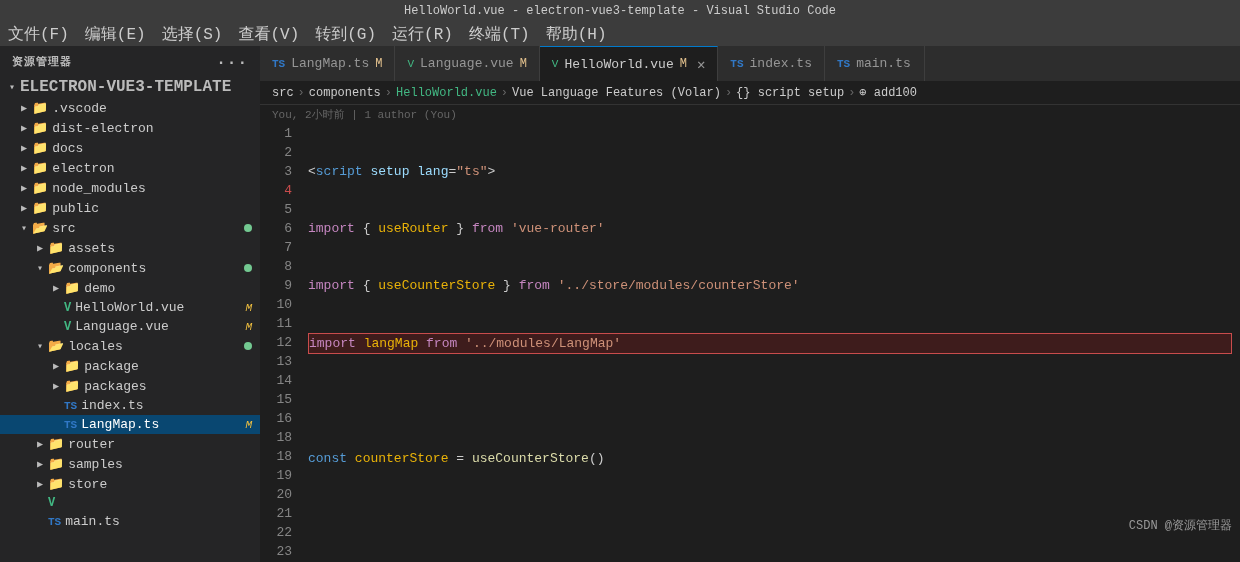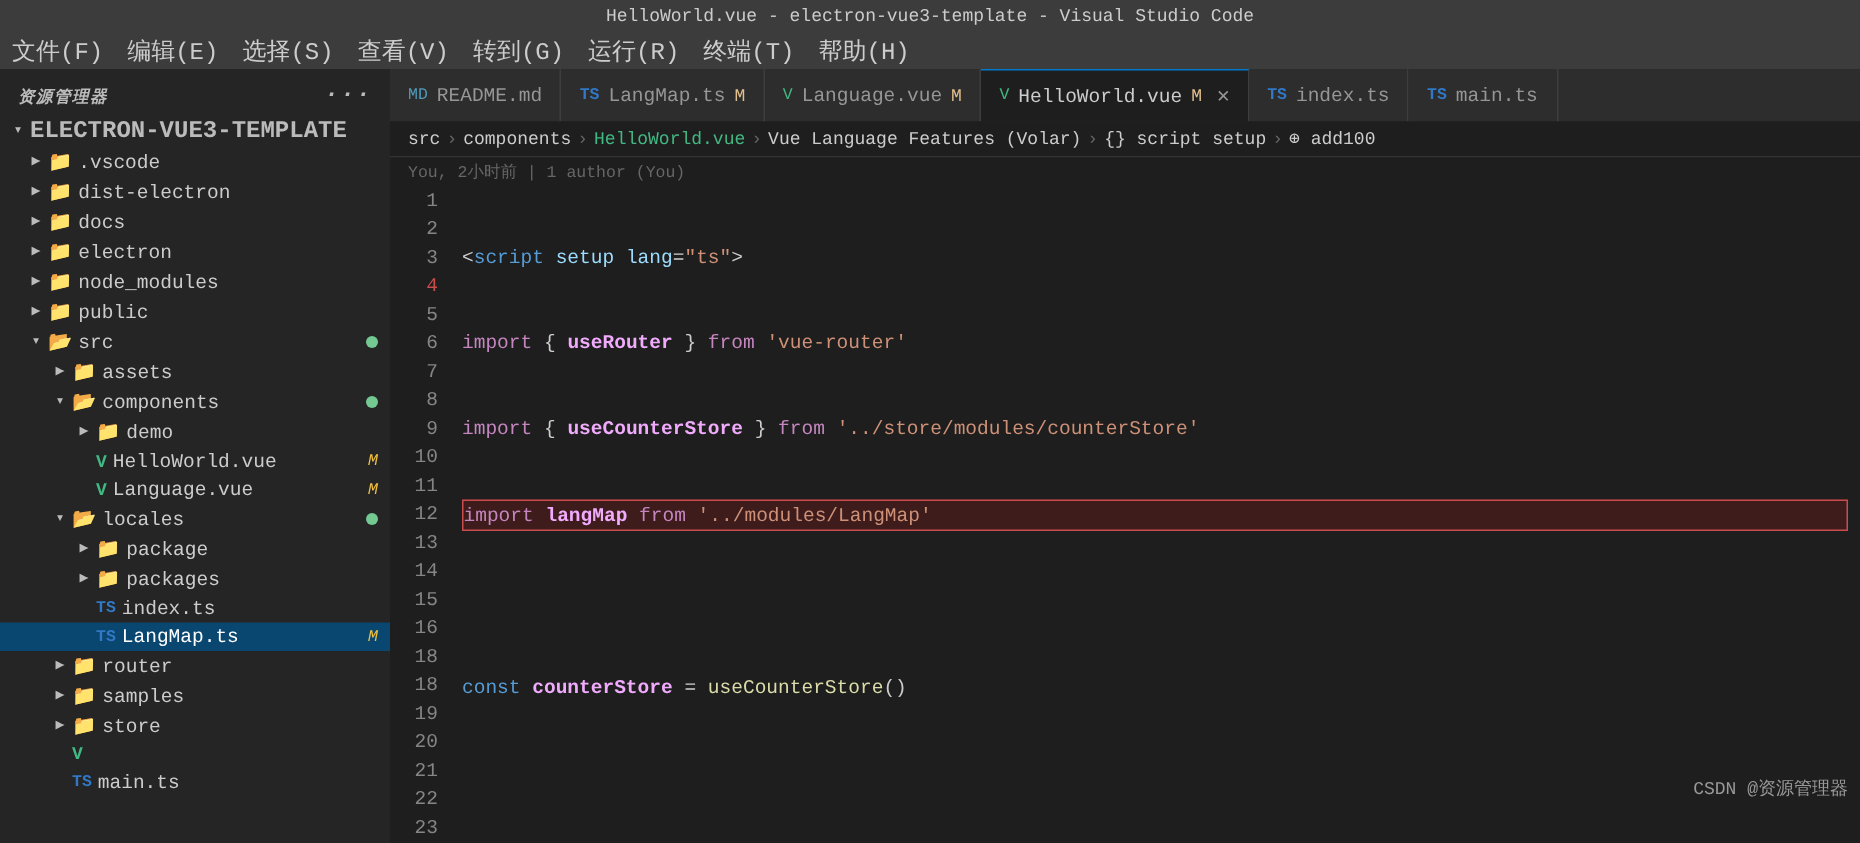--- a/index.html
+++ b/index.html
@@ -53,29 +53,28 @@
       width: 260px;
       background: #252526;
       display: flex;
       flex-direction: column;
       flex-shrink: 0;
       overflow-y: auto;
     }
 
     .sidebar-header {
       display: flex;
-      align-items: flex-end;
+      align-items: flex-start;
       justify-content: space-between;
       padding: 8px 12px 4px 12px;
       font-size: 11px;
       font-weight: bold;
       color: #bbbbbb;
       text-transform: uppercase;
       letter-spacing: 1px;
-      font-style: italic;
     }
 
     .sidebar-header-dots {
       font-size: 16px;
       cursor: pointer;
       color: #bbbbbb;
     }
 
     .tree-item {
       display: flex;
@@ -218,21 +217,21 @@
     .code-line.error-line {
       background: #3e1c1c;
       border: 1px solid #c94c4c;
     }
 
     
     .kw { color: #569cd6; }
     .kw2 { color: #c586c0; }
     .str { color: #ce9178; }
     .fn { color: #dcdcaa; }
-    .var { color: #f0abfc; font-weight: bold; }
+    .var { color: #eab308; }
     .attr { color: #9cdcfe; }
     .punc { color: #cccccc; }
 
     .csdn-watermark {
       position: fixed;
       bottom: 28px;
       right: 8px;
       font-size: 12px;
       color: #999;
     }
@@ -407,24 +406,20 @@
     <div class="tree-item" style="padding-left:32px;">
       <span class="tree-arrow" style="visibility:hidden;">▶</span>
       <span style="color:#3178c6;margin-right:4px;font-size:11px;font-weight:bold;">TS</span>
       <span class="tree-label">main.ts</span>
     </div>
   </div>
 
   <div class="editor-area">
 
     <div class="tabs-bar">
-      <div class="tab">
-        <span class="tab-icon-md">MD</span>
-        <span>README.md</span>
-      </div>
       <div class="tab">
         <span class="tab-icon-ts">TS</span>
         <span>LangMap.ts</span>
         <span style="color:#e2c08d;font-size:12px;">M</span>
       </div>
       <div class="tab">
         <span class="tab-icon-vue">V</span>
         <span>Language.vue</span>
         <span style="color:#e2c08d;font-size:12px;">M</span>
       </div>

